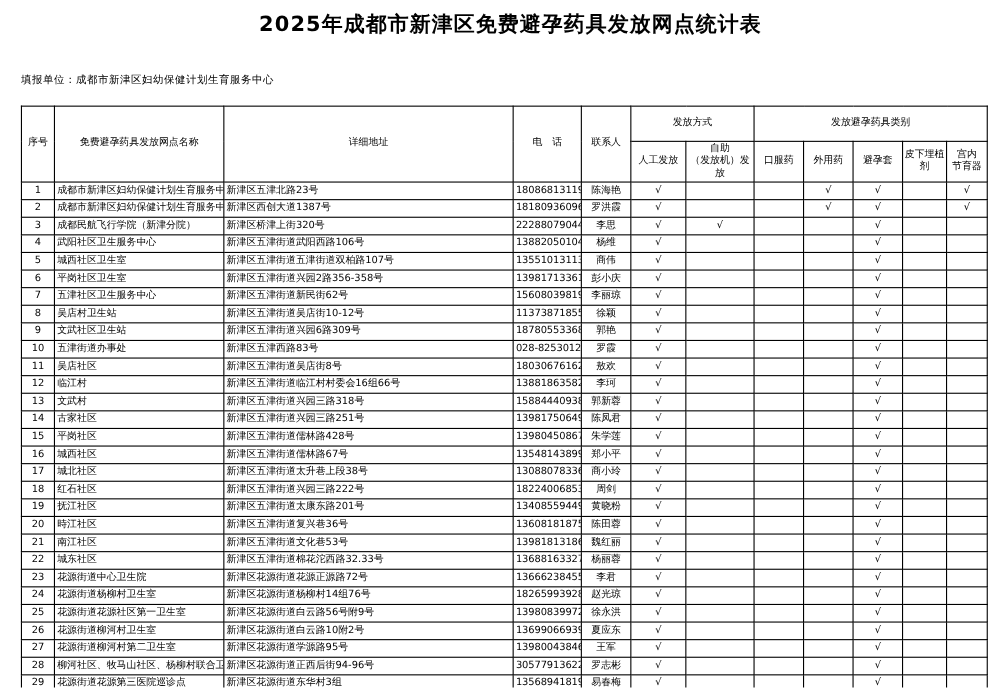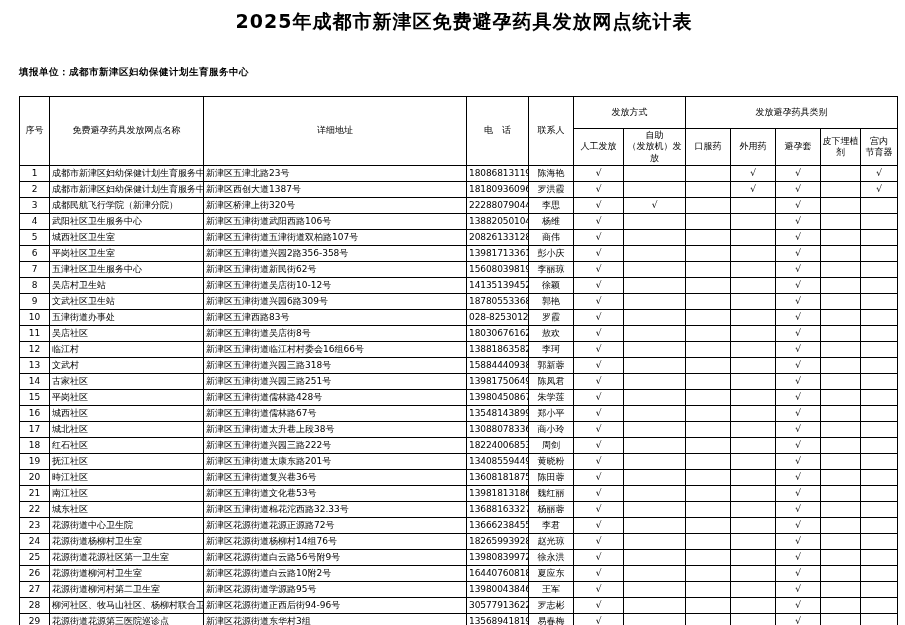--- a/index.html
+++ b/index.html
@@ -11,21 +11,21 @@
     position: relative; overflow: hidden;
   }
   .doc-title {
     position: absolute; top: 9px; left: 0; width: 905px;
     text-align: center; font-size: 19px; font-weight: bold;
     letter-spacing: 1px;
     padding-left: 23px;
   }
   .reporting-unit {
     position: absolute; top: 66px; left: 19px;
-    font-size: 9.5px; font-weight: bold; letter-spacing: 0.5px;
+    font-size: 9.5px; font-weight: normal; letter-spacing: 0.5px;
   }
   table.stat-table {
     position: absolute; top: 96px; left: 19px; width: 878px;
     border-collapse: collapse; table-layout: fixed;
   }
   .stat-table th, .stat-table td {
     border: 1px solid #000;
     font-size: 9px; font-weight: normal;
     padding: 0 2px; overflow: hidden;
     line-height: 1.25;
@@ -140,21 +140,21 @@
     <td class="chk"></td>
     <td class="chk"></td>
     <td class="chk">√</td>
     <td class="chk"></td>
     <td class="chk"></td>
   </tr>
       <tr>
     <td class="c">5</td>
     <td class="l">城西社区卫生室</td>
     <td class="l">新津区五津街道五津街道双柏路107号</td>
-    <td class="l phone">20826133128</td>
+    <td class="l phone">13551013113</td>
     <td class="c">商伟</td>
     <td class="chk">√</td>
     <td class="chk"></td>
     <td class="chk"></td>
     <td class="chk"></td>
     <td class="chk">√</td>
     <td class="chk"></td>
     <td class="chk"></td>
   </tr>
       <tr>
@@ -182,21 +182,21 @@
     <td class="chk"></td>
     <td class="chk"></td>
     <td class="chk">√</td>
     <td class="chk"></td>
     <td class="chk"></td>
   </tr>
       <tr>
     <td class="c">8</td>
     <td class="l">吴店村卫生站</td>
     <td class="l">新津区五津街道吴店街10-12号</td>
-    <td class="l phone">14135139452</td>
+    <td class="l phone">11373871855</td>
     <td class="c">徐颖</td>
     <td class="chk">√</td>
     <td class="chk"></td>
     <td class="chk"></td>
     <td class="chk"></td>
     <td class="chk">√</td>
     <td class="chk"></td>
     <td class="chk"></td>
   </tr>
       <tr>
@@ -434,21 +434,21 @@
     <td class="chk"></td>
     <td class="chk"></td>
     <td class="chk">√</td>
     <td class="chk"></td>
     <td class="chk"></td>
   </tr>
       <tr>
     <td class="c">26</td>
     <td class="l">花源街道柳河村卫生室</td>
     <td class="l">新津区花源街道白云路10附2号</td>
-    <td class="l phone">16440760818</td>
+    <td class="l phone">13699066939</td>
     <td class="c">夏应东</td>
     <td class="chk">√</td>
     <td class="chk"></td>
     <td class="chk"></td>
     <td class="chk"></td>
     <td class="chk">√</td>
     <td class="chk"></td>
     <td class="chk"></td>
   </tr>
       <tr>

